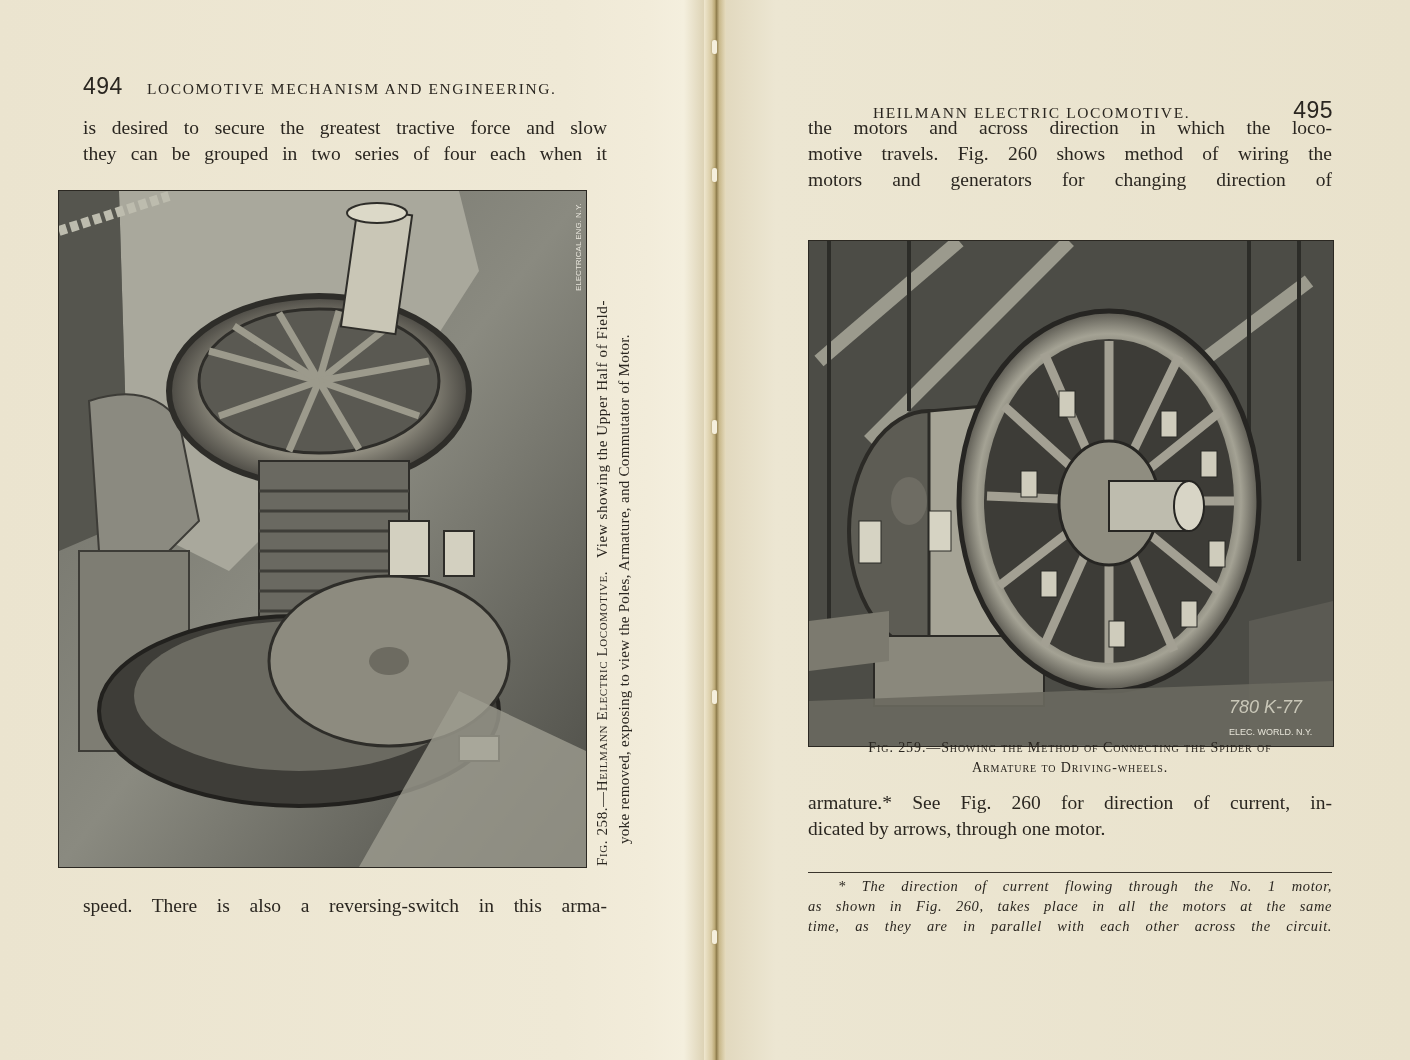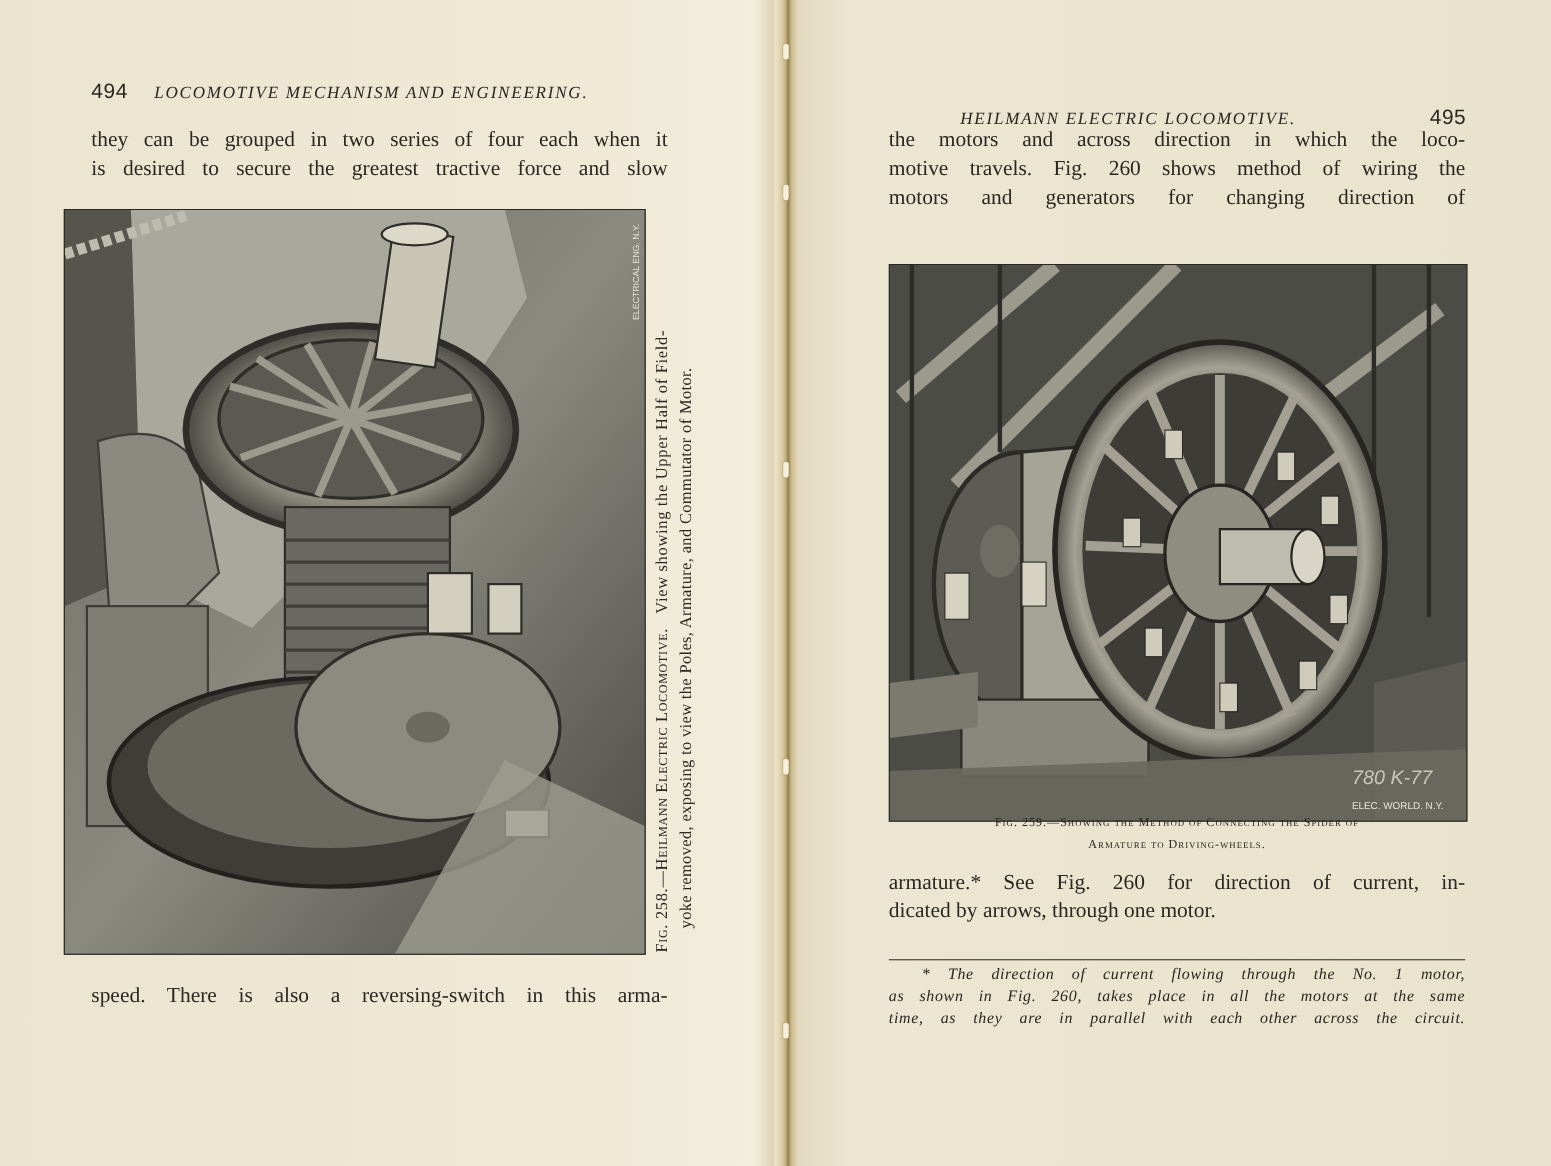--- a/index.html
+++ b/index.html
@@ -23,22 +23,22 @@
     }
     .gutter .stitch {
       position: absolute; left: 8px; width: 5px; height: 14px; background: #f5efdc; border-radius: 2px;
       box-shadow: 0 0 2px #a49160;
     }
 
     .running-head {
       position: absolute; top: 73px; font-size: 19px; letter-spacing: 0.5px;
       display: flex; align-items: baseline; white-space: nowrap;
     }
-    .running-head .title { font-style: italic; font-size: 15.5px; letter-spacing: 1.6px; }
-    .running-head .pnum { font-family: "Liberation Sans", "DejaVu Sans", sans-serif; font-size: 19px; text-align: right; }
+    .running-head .title { font-size: 15.5px; letter-spacing: 1.6px; }
+    .running-head .pnum { font-family: "Liberation Sans", "DejaVu Sans", sans-serif; font-size: 23px; text-align: right; }
     .page.left .running-head { left: 83px; }
     .page.left .running-head .title { margin-left: 24px; }
     .page.right .running-head { left: 153px; width: 460px; justify-content: space-between; margin-top: 24px; }
 
     .body-text { position: absolute; font-size: 19.5px; line-height: 26px; text-align: justify; }
     .body-text .line { display: block; text-align-last: justify; white-space: nowrap; height: 26px; }
     .body-text .line.last { text-align-last: left; }
 
     .photo {
       position: absolute; overflow: hidden; border: 1px solid #2b2822;
@@ -46,21 +46,21 @@
     }
     .photo svg { width: 100%; height: 100%; display: block; }
 
     .fig-caption-vertical {
       position: absolute; transform-origin: left top; transform: rotate(-90deg);
       font-size: 15px; line-height: 22px; white-space: nowrap; letter-spacing: 0.3px;
     }
     .smallcaps { font-variant: small-caps; }
 
     .fig-caption {
-      position: absolute; text-align: center; font-size: 11px; line-height: 20px;
+      position: absolute; text-align: center; font-size: 14px; line-height: 20px;
       font-variant: small-caps; letter-spacing: 0.9px;
     }
 
     .footnote-rule { position: absolute; height: 1px; background: #3a352c; }
     .footnote { position: absolute; font-size: 14.5px; line-height: 20px; letter-spacing: 0.6px; }
     .footnote .line { display: block; text-align: justify; text-align-last: justify; white-space: nowrap; font-style: italic; }
     .footnote .line.first { text-indent: 30px; }
 
     .watermark { font-family: "Liberation Sans", "DejaVu Sans", sans-serif; }
   </style>
@@ -69,22 +69,22 @@
 
 <div class="spread">
 
   <div class="page left">
     <div class="running-head">
       <span class="pnum">494</span>
       <span class="title">LOCOMOTIVE MECHANISM AND ENGINEERING.</span>
     </div>
 
     <div class="body-text" style="left:83px; top:115px; width:524px;">
+      <span class="line">is desired to secure the greatest tractive force and slow</span>
       <span class="line">they can be grouped in two series of four each when it</span>
-      <span class="line">is desired to secure the greatest tractive force and slow</span>
     </div>
 
     <div class="photo" style="left:58px; top:190px; width:527px; height:676px;">
       <svg viewBox="0 0 527 676" preserveAspectRatio="none">
         <defs>
           <linearGradient id="lbg" x1="0" y1="0" x2="1" y2="1">
             <stop offset="0" stop-color="#6b6b63"></stop>
             <stop offset="0.5" stop-color="#8a8a80"></stop>
             <stop offset="1" stop-color="#4a4a44"></stop>
           </linearGradient>

